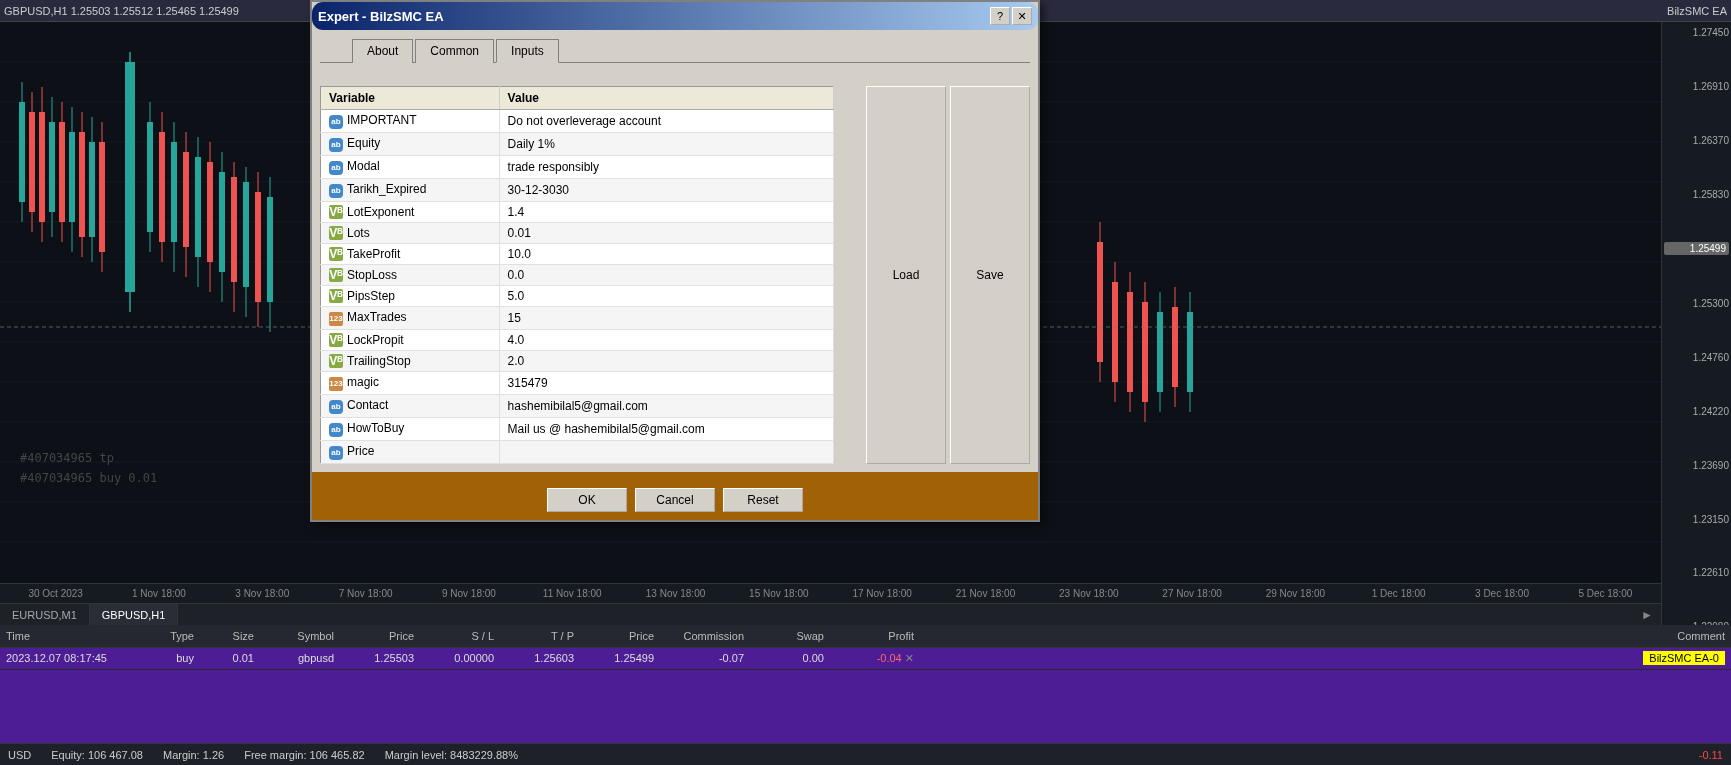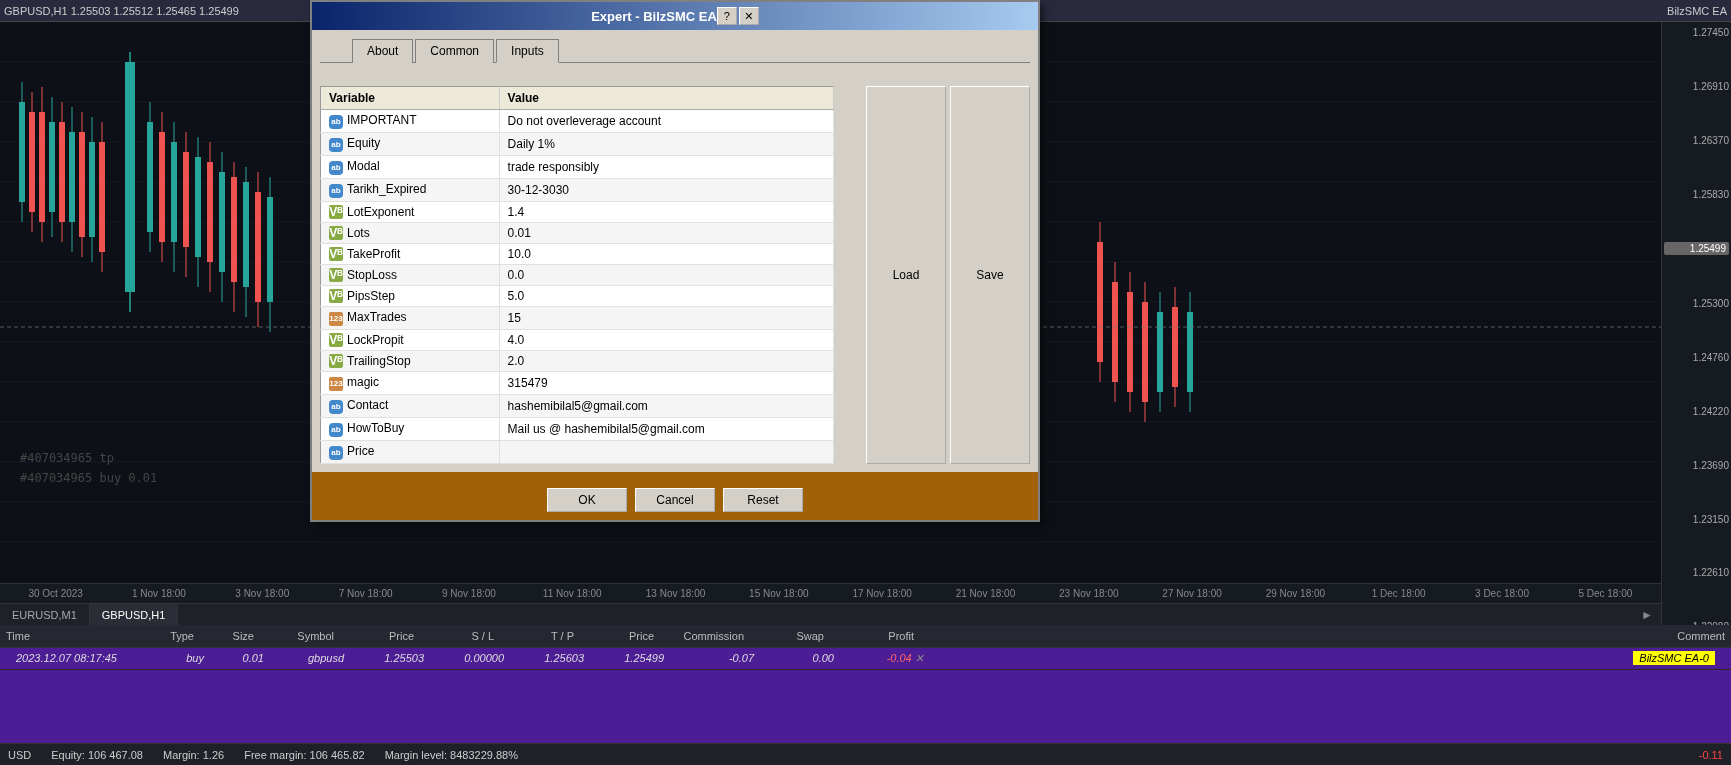--- a/index.html
+++ b/index.html
@@ -115,23 +115,22 @@
 
     .trade-col {
       color: #bbb;
       font-size: 11px;
       padding: 2px 6px;
       text-align: right;
     }
 
     .trade-row {
       display: flex;
-      padding: 2px 10px;
+      padding: 2px 0;
       border-bottom: 1px solid #2a2a2a;
-      font-style: italic;
     }
 
     .trade-cell {
       color: #ddd;
       font-size: 11px;
       padding: 2px 6px;
       text-align: right;
     }
 
     .status-bar {
@@ -179,22 +178,23 @@
       background: #d4d0c8;
       border: 2px solid #808080;
       box-shadow: 4px 4px 8px rgba(0,0,0,0.5);
     }
 
     .modal-titlebar {
       background: linear-gradient(to right, #0a246a, #a6caf0);
       padding: 4px 6px;
       display: flex;
       align-items: center;
-      justify-content: center;
+      justify-content: space-between;
       height: 28px;
+      border-radius: 11px;
     }
 
     .modal-title {
       color: white;
       font-size: 13px;
       font-weight: bold;
     }
 
     .modal-controls {
       display: flex;

